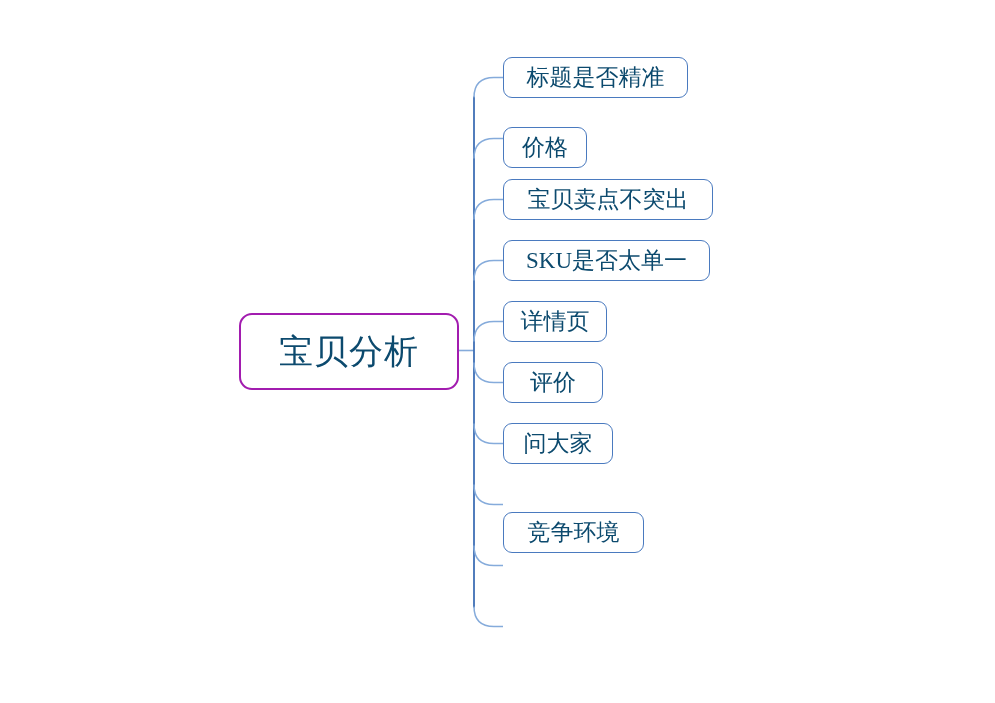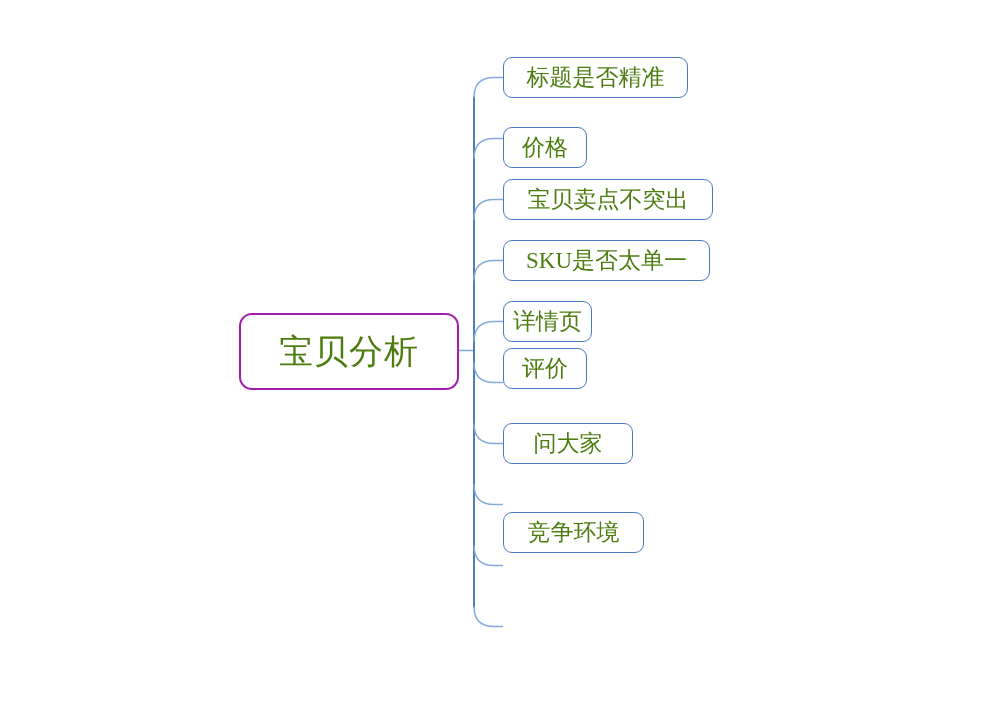--- a/index.html
+++ b/index.html
@@ -22,21 +22,21 @@
     width: 995px;
     height: 703px;
   }
   .topic {
     position: absolute;
     display: flex;
     align-items: center;
     justify-content: center;
     box-sizing: border-box;
     background: #ffffff;
-    color: #4d7c0f;
+    color: #0c4a6e;
     white-space: nowrap;
     cursor: default;
     text-align: right;
   }
   .root-topic {
     left: 239px;
     top: 313px;
     width: 220px;
     height: 77px;
     border: 2px solid #a21caf;
@@ -55,23 +55,23 @@
     border: 2px solid #2f6db8;
     background: #e9f2f9;
     box-shadow: 0 0 0 5px #cdddec;
     border-radius: 8px;
   }
   
   .n0 { top: 57px;  width: 185px; }
   .n1 { top: 118px; width: 84px; margin-top: 9px;  }
   .n2 { top: 179px; width: 210px; }
   .n3 { top: 240px; width: 207px; }
-  .n4 { top: 301px; width: 89px; }
-  .n5 { top: 348px; width: 84px;  }
-  .n6 { top: 423px; width: 130px; font-family: Liberation Serif, serif; }
+  .n4 { top: 301px; width: 104px; }
+  .n5 { top: 362px; width: 100px;  }
+  .n6 { top: 423px; width: 110px; font-family: Liberation Serif, serif; }
   .n7 { top: 512px; width: 141px; }
   .n8 { top: 545px; width: 135px; }
   .n9 { top: 606px; width: 80px;  }
 </style>
 </head>
 <body>
 
 <div class="canvas">
 
   <svg class="connectors" viewBox="0 0 995 703" fill="none">

